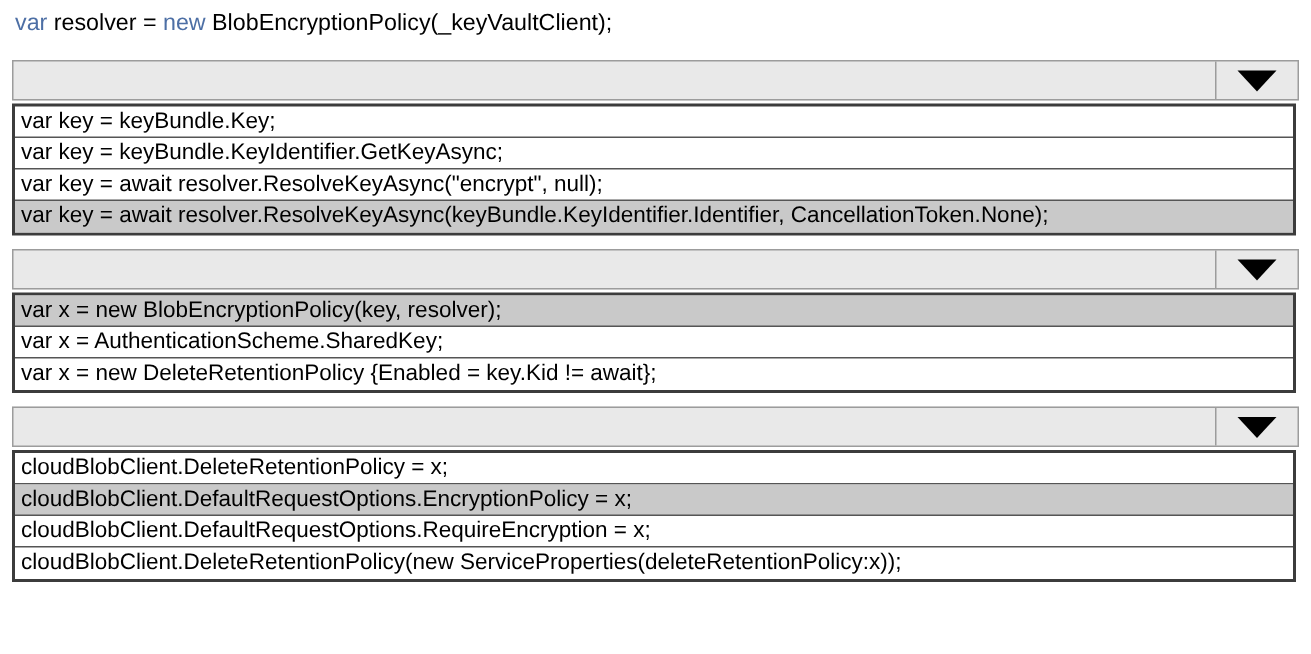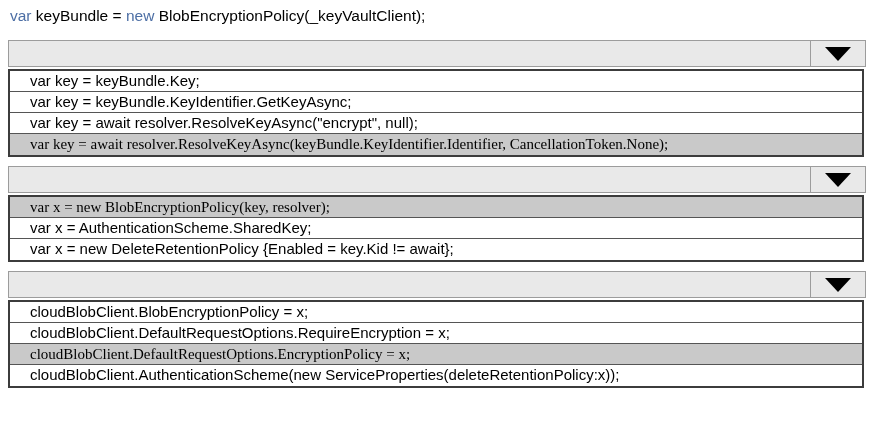--- a/index.html
+++ b/index.html
@@ -60,33 +60,33 @@
     margin-top:2px;
     width:856px;
     border:2px solid var(--list-border);
     background:#ffffff;
   }
   .option{
     height:21px;
     line-height:20px;
     font-size:15px;
     color:#000;
-    padding-left:20px;
+    padding-left:4px;
     white-space:nowrap;
     overflow:hidden;
     border-bottom:1px solid var(--row-divider);
   }
   .option:last-child{border-bottom:none;}
-  .option.selected{background:var(--highlight-bg);font-family:Liberation Serif, serif;}
+  .option.selected{background:var(--highlight-bg);}
 </style>
 </head>
 <body>
 
 <div class="code-block">
-  <div class="code-line"><span class="kw">var</span><span> keyBundle = </span><span class="kw">new</span><span> BlobEncryptionPolicy(_keyVaultClient);</span></div>
+  <div class="code-line"><span class="kw">var</span><span> resolver = </span><span class="kw">new</span><span> BlobEncryptionPolicy(_keyVaultClient);</span></div>
 </div>
 
 <div class="dd-group">
   <div class="dd-header">
     <div class="dd-arrow-btn">
       <div class="caret"></div>
     </div>
   </div>
   <div class="listbox">
     <div class="option">var key = keyBundle.Key;</div>
@@ -109,18 +109,18 @@
   </div>
 </div>
 
 <div class="dd-group">
   <div class="dd-header">
     <div class="dd-arrow-btn">
       <div class="caret"></div>
     </div>
   </div>
   <div class="listbox">
-    <div class="option">cloudBlobClient.BlobEncryptionPolicy = x;</div>
+    <div class="option">cloudBlobClient.DeleteRetentionPolicy = x;</div>
+    <div class="option selected">cloudBlobClient.DefaultRequestOptions.EncryptionPolicy = x;</div>
     <div class="option">cloudBlobClient.DefaultRequestOptions.RequireEncryption = x;</div>
-    <div class="option selected">cloudBlobClient.DefaultRequestOptions.EncryptionPolicy = x;</div>
-    <div class="option">cloudBlobClient.AuthenticationScheme(new ServiceProperties(deleteRetentionPolicy:x));</div>
+    <div class="option">cloudBlobClient.DeleteRetentionPolicy(new ServiceProperties(deleteRetentionPolicy:x));</div>
   </div>
 </div>
 
 </body></html>

